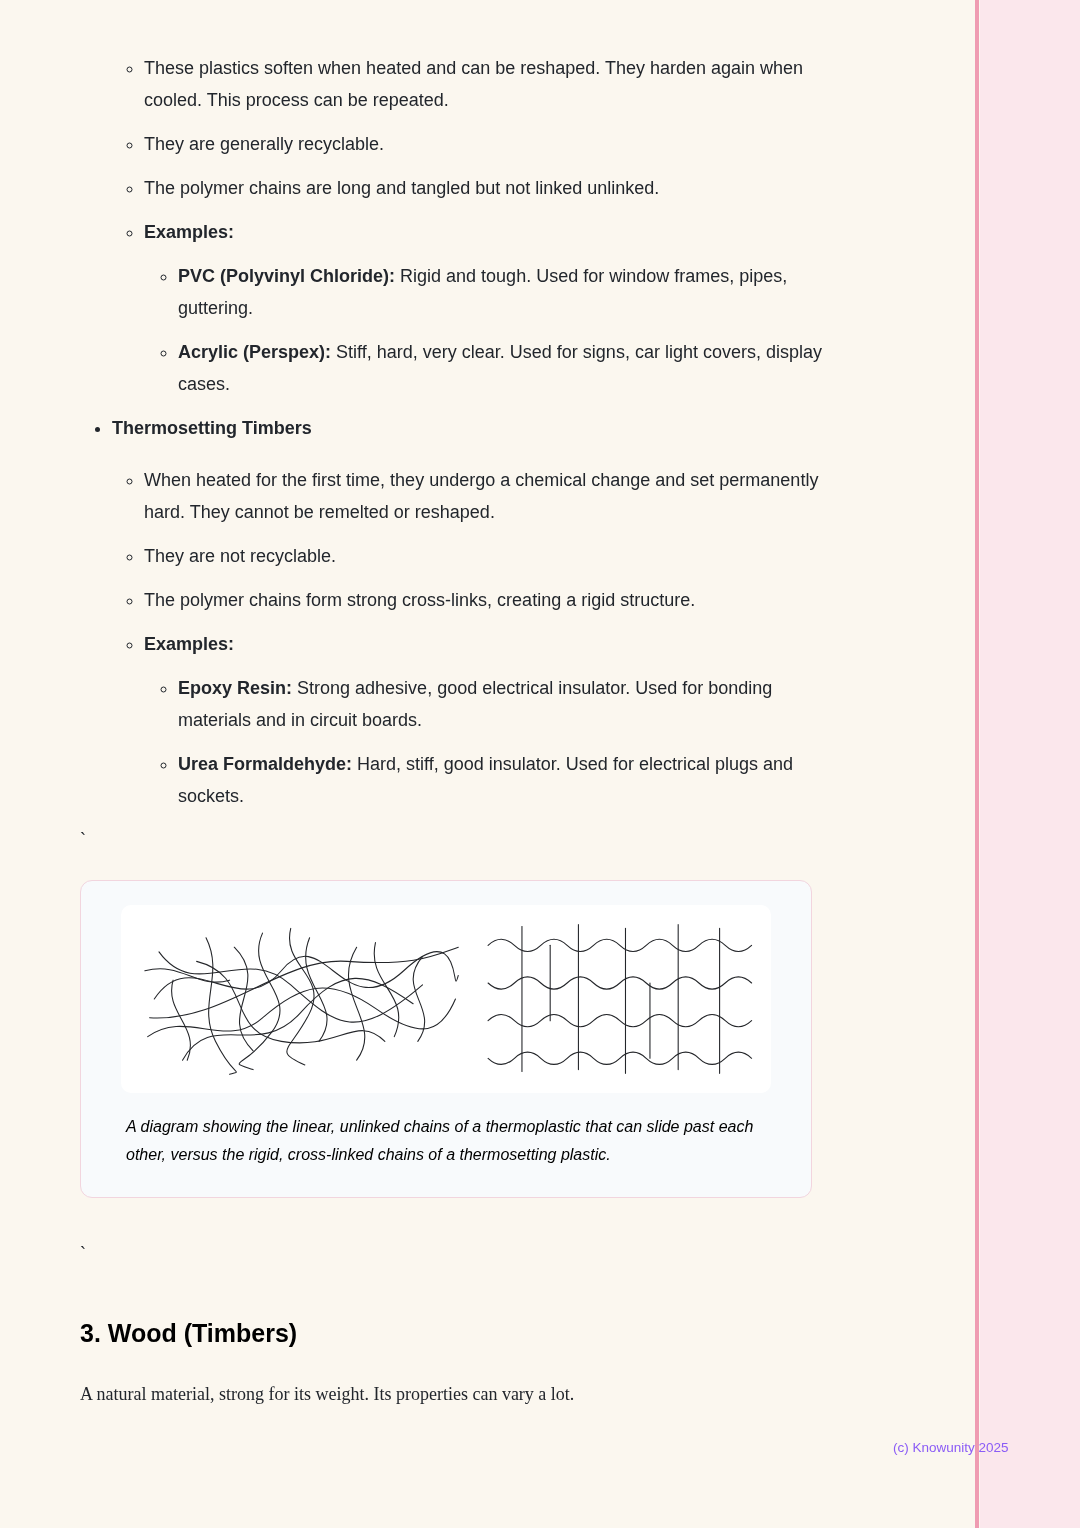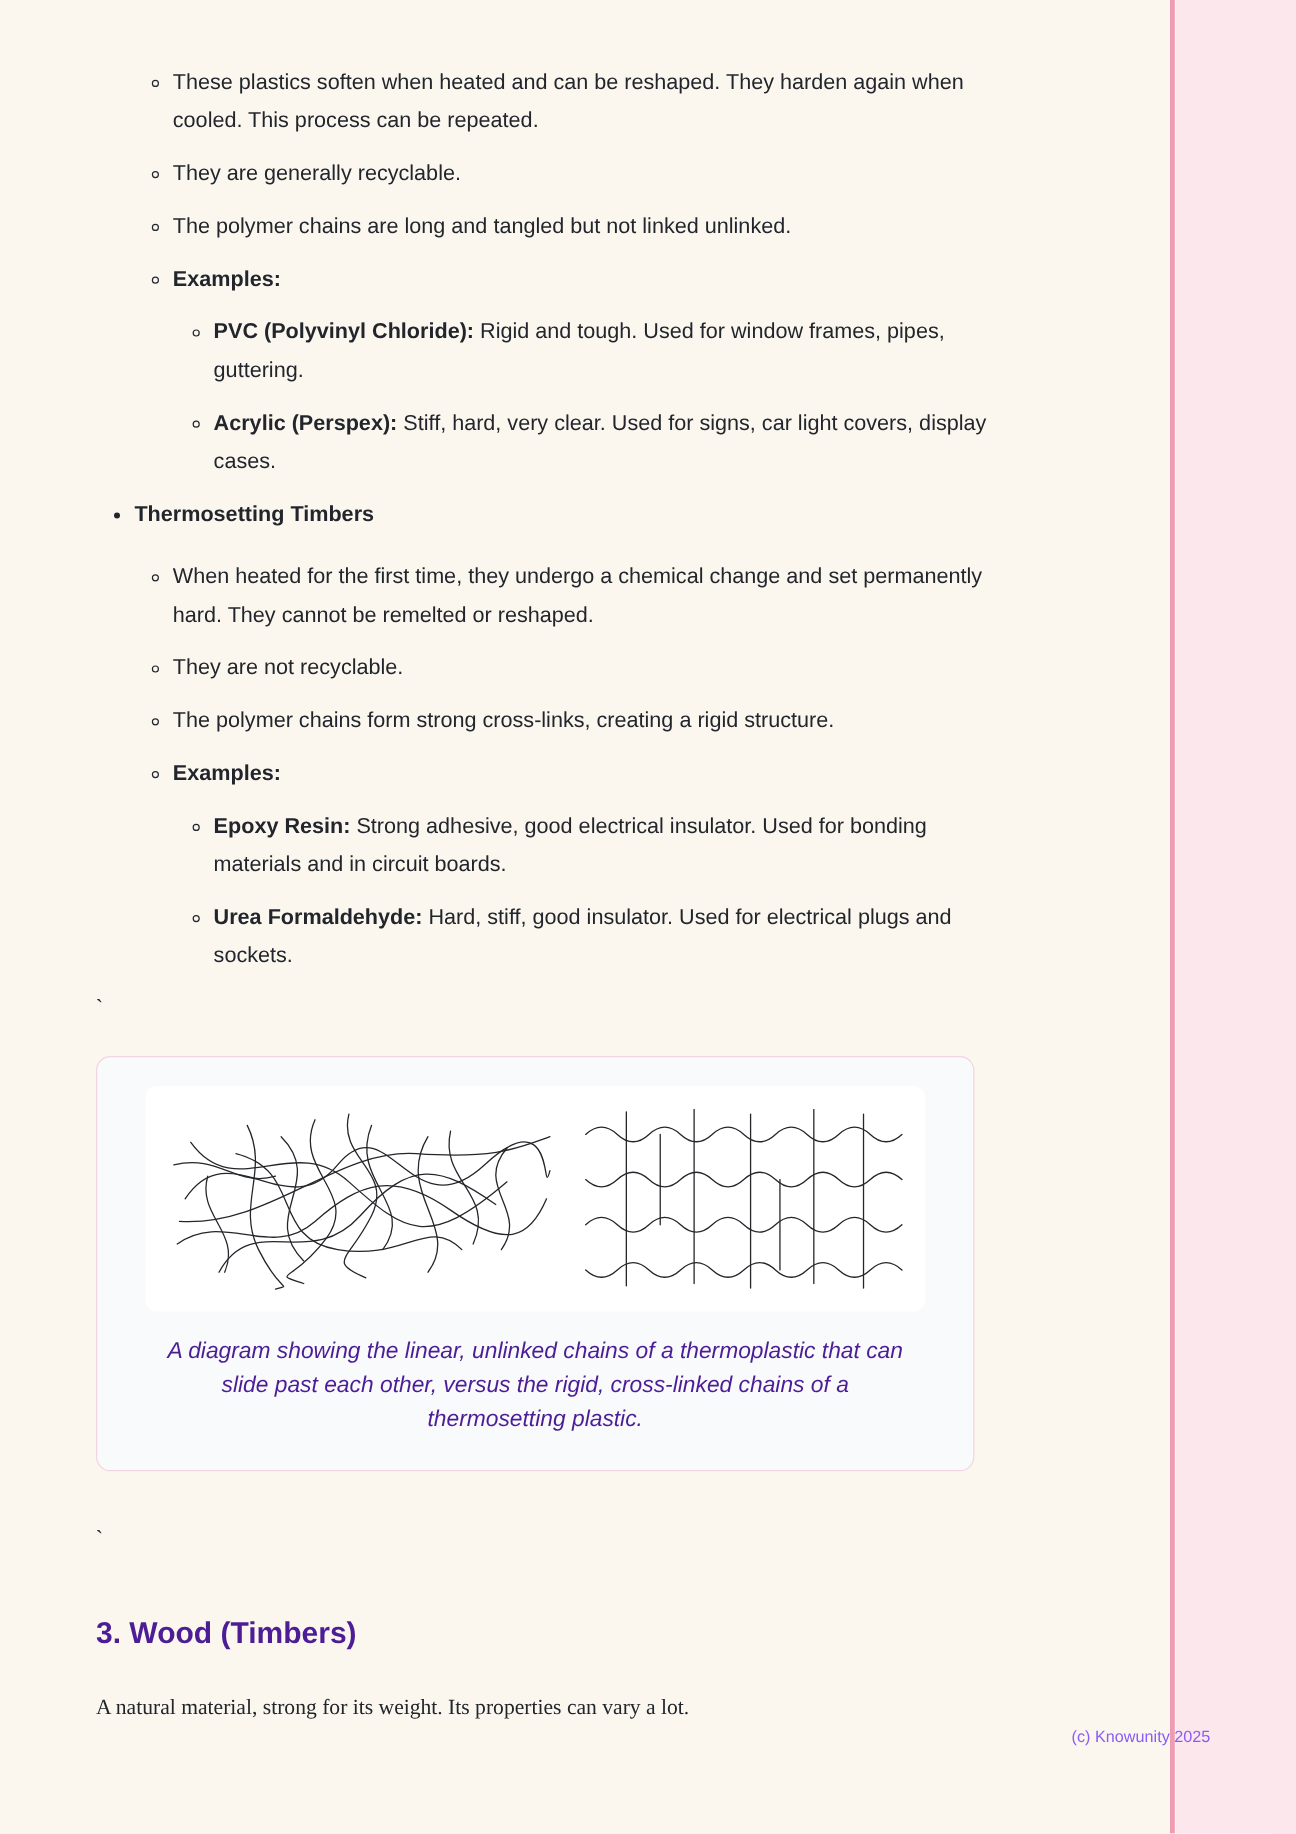--- a/index.html
+++ b/index.html
@@ -39,33 +39,32 @@
   .figure-panel {
     background:#ffffff;
     border-radius:10px;
     padding:14px 18px;
     display:flex; align-items:center; justify-content:center; gap:26px;
   }
   .figure-panel svg { display:block; }
   .figure-caption {
     margin:20px auto 0 auto;
     max-width:640px;
-    text-align:center;
     font-style:italic;
-    font-size:19px;
+    font-size:16px;
     line-height:28px;
-    color:#4c1d95;
+    color:#000000;
   }
 
   h2.wood-heading {
     margin:48px 0 0 0;
     font-size:25px;
     line-height:30px;
     font-weight:700;
-    color:#4c1d95;
+    color:#000000;
   }
   .wood-intro { margin-top:30px; line-height:32px;font-family:Liberation Serif, serif; }
 
   .watermark {
     position:absolute; left:893px; top:1440px;
     font-size:13.5px; color:#8b5cf6; z-index:3;
   }
 
   .sketch { stroke:#24262a; stroke-width:1.15; fill:none; stroke-linecap:round; }
 </style>

